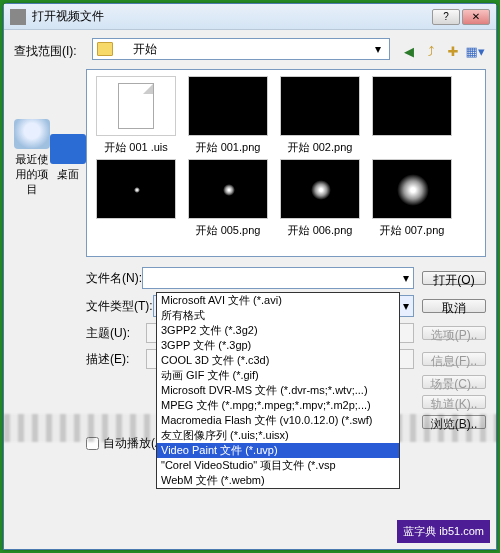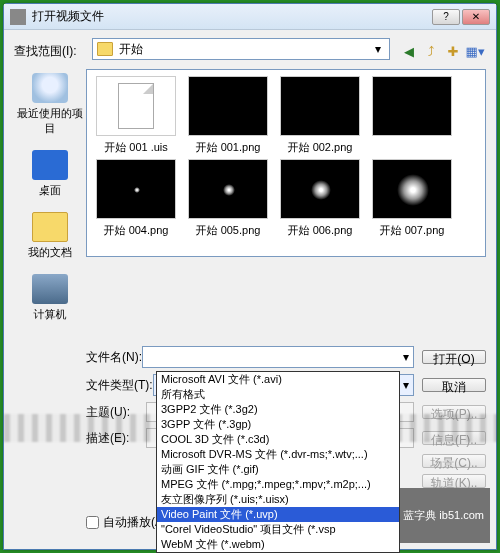--- a/index.html
+++ b/index.html
@@ -6,27 +6,27 @@
 body { background: #258b25; width: 500px; height: 553px; overflow: hidden; }
 .window { position: absolute; left: 3px; top: 3px; width: 494px; height: 547px; background: #f0f0f0; border: 1px solid #4a7ab0; border-radius: 4px 4px 0 0; box-shadow: 0 0 3px rgba(0,0,0,0.3); }
 .titlebar { height: 26px; background: linear-gradient(#e8f0fa, #d4e4f4); border-bottom: 1px solid #b8c8d8; display: flex; align-items: center; padding: 0 6px; font-size: 12px; }
 .titlebar .app-icon { width: 16px; height: 16px; background: #888; margin-right: 6px; }
 .titlebar .title { flex: 1; }
 .titlebar .winbtn { width: 28px; height: 16px; margin-left: 2px; background: linear-gradient(#f8f8f8,#d8d8d8); border: 1px solid #999; border-radius: 2px; font-size: 10px; text-align: center; line-height: 14px; }
 .winbtn.close { background: linear-gradient(#f8c0c0,#e08080); }
 .body { padding: 8px 10px; font-size: 12px; }
 .row1 { display: flex; align-items: flex-end; margin-bottom: 9px; }
 .row1 .lbl { width: 78px; }
-.lookin { flex: 1; display: flex; align-items: center; background: #fff; border: 1px solid #7a9ac0; height: 22px; padding: 0 4px; }
+.lookin { flex: 1; display: flex; align-items: center; background: #fff; border: 1px solid #7a9ac0; height: 22px; padding: 0 4px; gap: 14px; }
 .folder-icon { width: 16px; height: 14px; background: #f7d96a; border: 1px solid #caa23a; border-radius: 1px; margin-right: 6px; }
 .lookin .chev { width: 14px; text-align: center; }
 .navicons { display: flex; align-items: center; margin-left: 8px; }
 .navicons span { width: 18px; height: 18px; display: inline-flex; align-items: center; justify-content: center; margin: 0 2px; font-size: 13px; }
 .main { display: flex; }
-.sidebar { width: 72px; display: flex; flex-direction: column; align-items: center; padding-top: 4px; }
+.sidebar { width: 72px; display: flex; align-items: center; padding-top: 4px; }
 .sb-item { text-align: center; margin-bottom: 14px; font-size: 11px; }
 .sb-ico { width: 36px; height: 30px; margin: 0 auto 3px; }
 .sb-recent { background: radial-gradient(circle at 50% 40%, #e8f0ff 30%, #a0c0e0 70%); border-radius: 4px; }
 .sb-desktop { background: #2a6bd4; border-radius: 3px; }
 .sb-docs { background: #f7d96a; border: 1px solid #caa23a; border-radius: 2px; }
 .sb-comp { background: linear-gradient(#8aa8c8,#4a6a8a); border-radius: 3px; }
 .filearea { flex: 1; background: #fff; border: 1px solid #7a9ac0; height: 188px; padding: 6px 4px; overflow: hidden; }
 .filegrid { display: flex; flex-wrap: wrap; gap: 4px 2px; }
 .file { width: 90px; text-align: center; font-size: 11px; }
 .thumb { width: 80px; height: 60px; margin: 0 auto 4px; border: 1px solid #ccc; display: flex; align-items: center; justify-content: center; }
@@ -44,21 +44,21 @@
 .sidebtn.dis { color: #999; border-color: #bbb; }
 .dropdown { position: absolute; left: 142px; top: 25px; width: 244px; background: #fff; border: 1px solid #333; z-index: 10; font-size: 11px; line-height: 15px; }
 .dropdown .opt { padding: 0 4px; white-space: nowrap; overflow: hidden; }
 .dropdown .opt.sel { background: #2a5bd7; color: #fff; }
 .extras { margin-top: 6px; padding-left: 72px; }
 .extras .er { display: flex; align-items: center; margin-bottom: 6px; }
 .extras .elbl { width: 60px; }
 .extras .ef { flex: 1; height: 20px; border: 1px solid #bbb; background: #f4f4f4; }
 .smudge { position: absolute; left: 0; top: 410px; width: 494px; height: 28px; background: repeating-linear-gradient(90deg, rgba(80,80,80,0.25) 0 6px, rgba(200,200,200,0.1) 6px 14px); pointer-events: none; filter: blur(1px); }
 .arrow { position: absolute; color: #d40000; font-size: 18px; transform: rotate(35deg); left: 280px; top: 428px; pointer-events: none; }
-.wm { position: absolute; right: 6px; bottom: 6px; background: #737373; color: #fff; font-size: 11px; padding: 20px 6px; }
+.wm { position: absolute; right: 6px; bottom: 6px; background: #4c1d95; color: #fff; font-size: 11px; padding: 4px 6px; }
 .chk { display: flex; align-items: center; margin-top: 4px; }
 .chk input { margin-right: 4px; }
 </style>
 </head>
 <body>
 
 <div class="window">
 
   <div class="titlebar">
     <div class="app-icon"></div>
@@ -120,21 +120,20 @@
               <div class="thumb black"></div>
               <div>开始 002.png</div>
             </div>
             <div class="file">
               <div class="thumb black"></div>
             </div>
             <div class="file">
               <div class="thumb black">
                 <div class="glow" style="width: 6px; height: 6px; left: 37px; top: 27px;"></div>
               </div>
-              <div>开始 004.png</div>
             </div>
             <div class="file">
               <div class="thumb black">
                 <div class="glow" style="width: 12px; height: 12px; left: 34px; top: 24px;"></div>
               </div>
               <div>开始 005.png</div>
             </div>
             <div class="file">
               <div class="thumb black">
                 <div class="glow" style="width: 20px; height: 20px; left: 30px; top: 20px;"></div>
@@ -171,23 +170,24 @@
         </div>
         <button class="sidebtn">取消</button>
       </div>
 
       <div class="dropdown" id="dropdown">
           <div class="opt">Microsoft AVI 文件 (*.avi)</div>
           <div class="opt">所有格式</div>
           <div class="opt">3GPP2 文件 (*.3g2)</div>
           <div class="opt">3GPP 文件 (*.3gp)</div>
           <div class="opt">COOL 3D 文件 (*.c3d)</div>
+          <div class="opt">动画 GIF 文件 (*.gif)</div>
           <div class="opt">Microsoft DVR-MS 文件 (*.dvr-ms;*.wtv;...)</div>
-          <div class="opt">动画 GIF 文件 (*.gif)</div>
           <div class="opt">MPEG 文件 (*.mpg;*.mpeg;*.mpv;*.m2p;...)</div>
+          <div class="opt">Macromedia Flash 文件 (v10.0.12.0) (*.swf)</div>
           <div class="opt">友立图像序列          (*.uis;*.uisx)</div>
           <div class="opt sel">Video Paint 文件 (*.uvp)</div>
           <div class="opt">"Corel VideoStudio" 项目文件 (*.vsp</div>
           <div class="opt">WebM 文件 (*.webm)</div>
         </div>
 
       <div class="extras">
         <div class="er">
           <div class="elbl">主题(U):</div>
           <div class="ef"></div>

